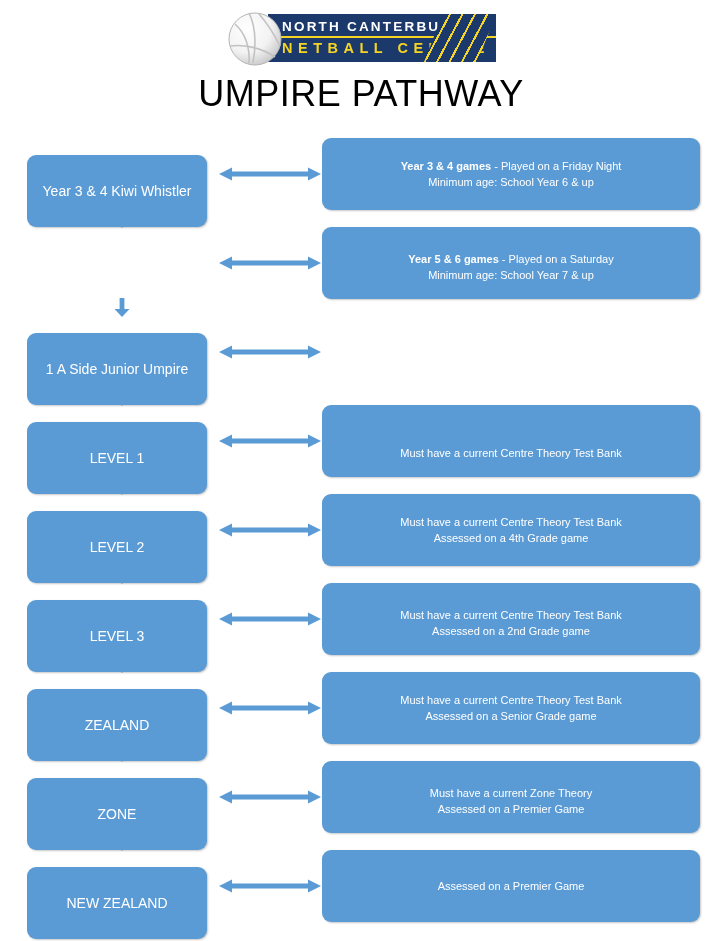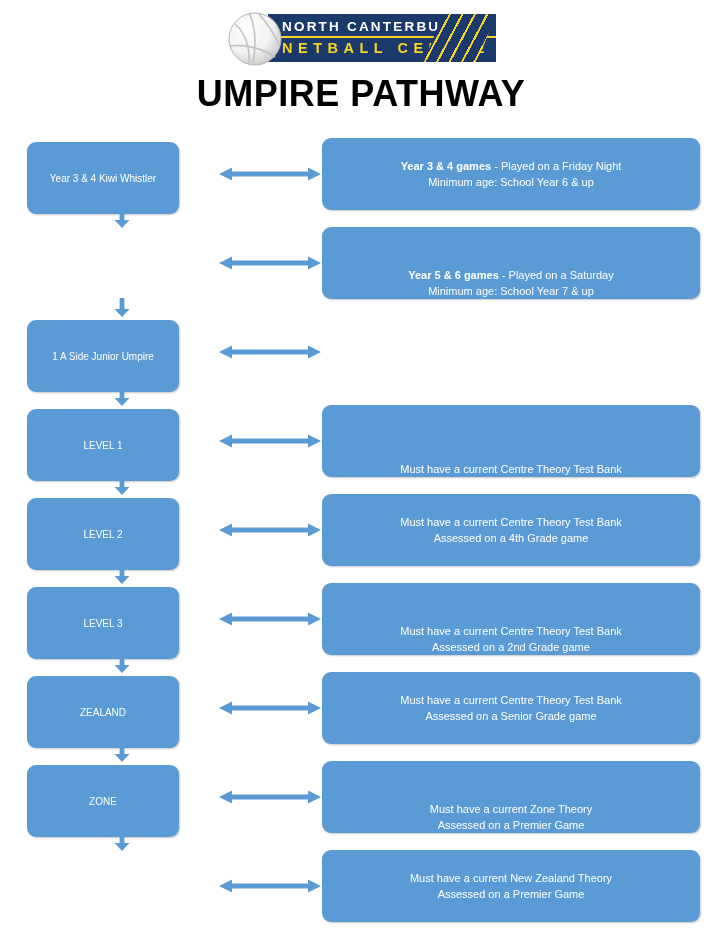--- a/index.html
+++ b/index.html
@@ -92,47 +92,47 @@
   }
 
   
   #page-title {
     position: absolute;
     left: 0;
     top: 73px;
     width: 722px;
     text-align: center;
     font-size: 36px;
-    font-weight: bold;
+    font-weight: normal;
     color: #000000;
     letter-spacing: 0.5px;
   }
 
   
   #flow {
     position: absolute;
     left: 0;
     top: 138px;
     width: 722px;
   }
   .flow-row {
     position: relative;
     height: 89px;
     width: 722px;
   }
   .node-box {
     position: absolute;
     left: 27px;
-    top: 4px;
-    width: 152px;
+    top: 17px;
+    width: 180px;
     height: 72px;
     background: #5b9bd5;
     border-radius: 9px;
     color: #ffffff;
-    font-size: 10px;
+    font-size: 14px;
     display: flex;
     align-items: center;
     justify-content: center;
     text-align: center;
     box-sizing: border-box;
     padding: 0 8px;
     box-shadow: 1px 1px 2px rgba(0,0,0,0.22);
   }
   .desc-box {
     position: absolute;
@@ -143,21 +143,21 @@
     background: #5b9bd5;
     border-radius: 9px;
     color: #ffffff;
     font-size: 11px;
     line-height: 16px;
     display: flex;
     align-items: center;
     justify-content: center;
     text-align: center;
     box-sizing: border-box;
-    padding: 0 12px;
+    padding: 16px 12px;
     box-shadow: 1px 1px 2px rgba(0,0,0,0.22);
   }
   .desc-box.align-upper {
     align-items: flex-end;
     padding-top: 16px;
   }
   .desc-box .lead { font-weight: bold; }
 
   
   .h-arrow {
@@ -370,27 +370,29 @@
           <div>Assessed on a Premier Game</div>
         </div>
       </div>
 
       <div class="v-arrow">
     <svg viewBox="0 0 18 19">
       <path d="M6.6 0 L11.4 0 L11.4 11 L16.5 11 L9 19 L1.5 11 L6.6 11 Z" fill="#5b9bd5"></path>
     </svg></div>
     </div>
     <div class="flow-row">
+      <div class="node-box">
+        <span>NEW ZEALAND</span>
+      </div>
 
       <div class="h-arrow">
     <svg viewBox="0 0 102 14">
       <path d="M0 7 L13 0.5 L13 4.6 L89 4.6 L89 0.5 L102 7 L89 13.5 L89 9.4 L13 9.4 L13 13.5 Z" fill="#5b9bd5"></path>
     </svg></div>
 
       <div class="desc-box ">
         <div>
-          <div><span>Must have a current New Zealand Theory</span></div>
           <div>Assessed on a Premier Game</div>
         </div>
       </div>
 
     </div>
   </div>
 
 </body></html>

